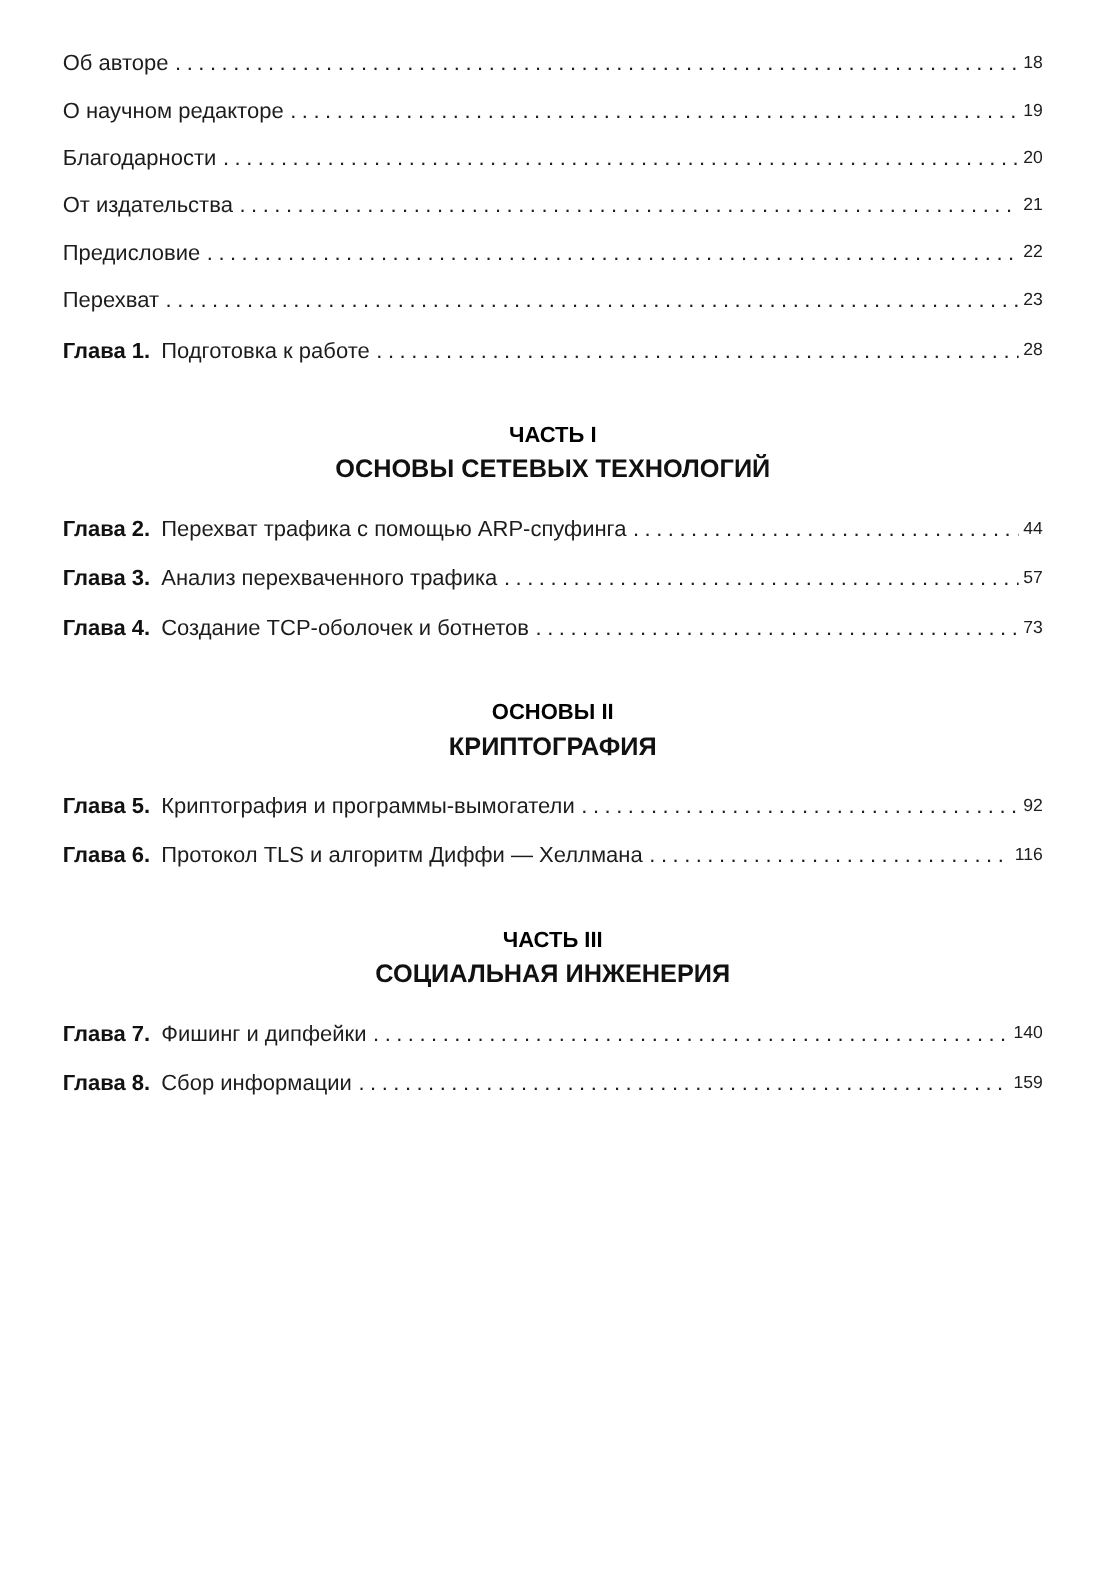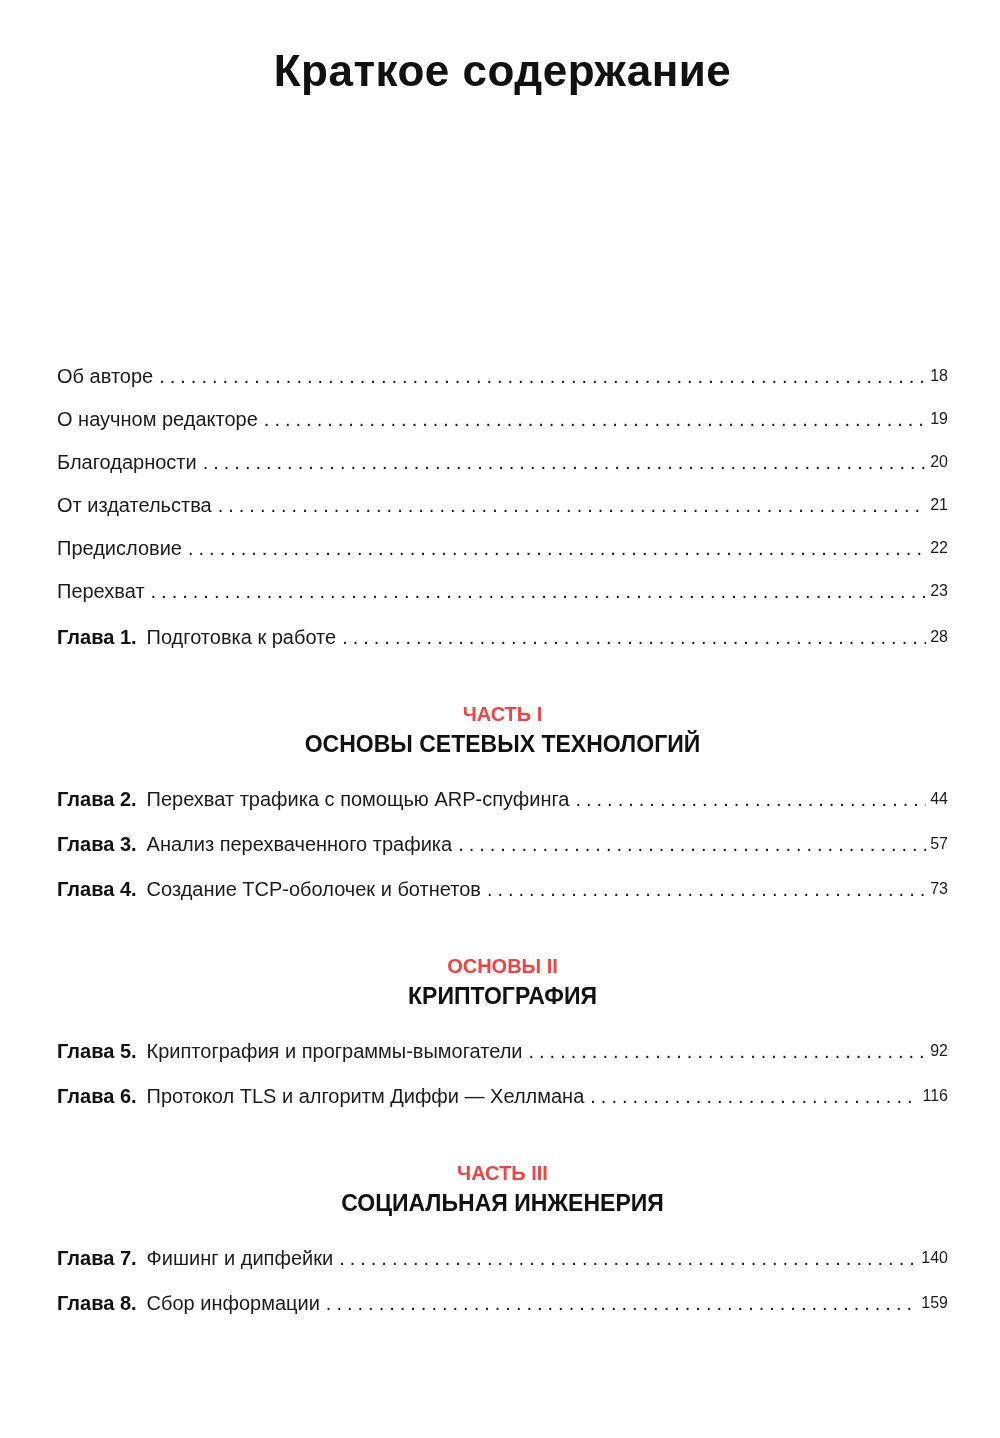--- a/index.html
+++ b/index.html
@@ -82,40 +82,39 @@
   }
 
   .part-heading {
     text-align: center;
     margin-top: 50px;
     margin-bottom: 28px;
   }
   .part-label {
     font-size: 20px;
     font-weight: bold;
-    color: #ef4444;
+    color: #000000;
     line-height: 30px;
   }
   .part-name {
     font-size: 23px;
     font-weight: bold;
     color: #111;
     line-height: 30px;
   }
 
   .chapter-row {
     margin-bottom: 21px;
   }
 </style>
 </head>
 <body>
 
 <div class="page">
 
-  <h1 class="page-title">Краткое содержание</h1>
 
   <div class="toc">
 
     <div class="toc-row">
       <span class="entry-label">Об авторе</span>
       <span class="dots"></span>
       <span class="page-num">18</span>
     </div>
     <div class="toc-row">
       <span class="entry-label">О научном редакторе</span>

